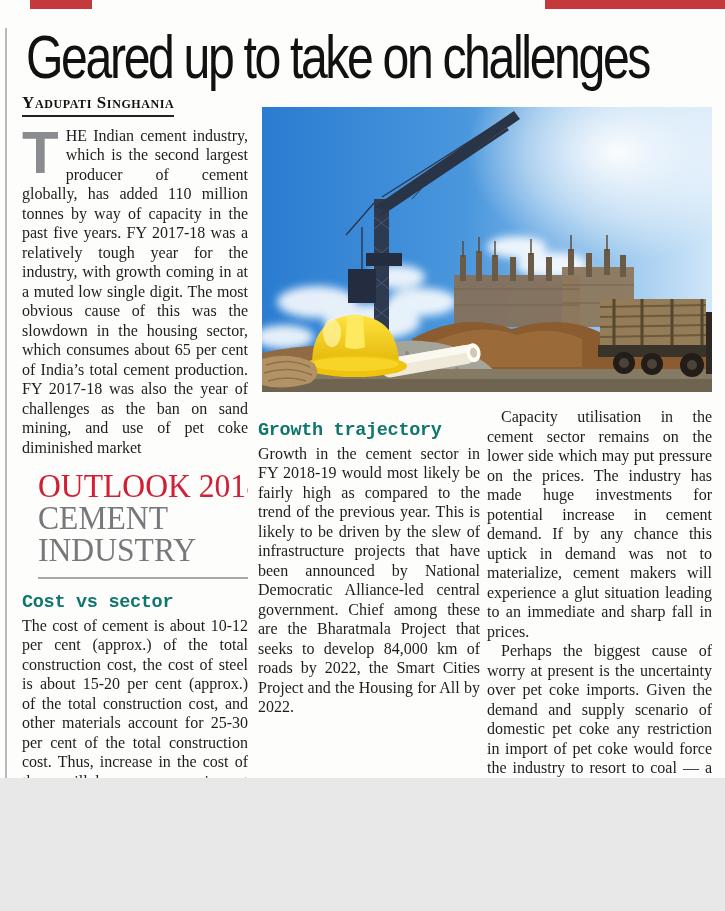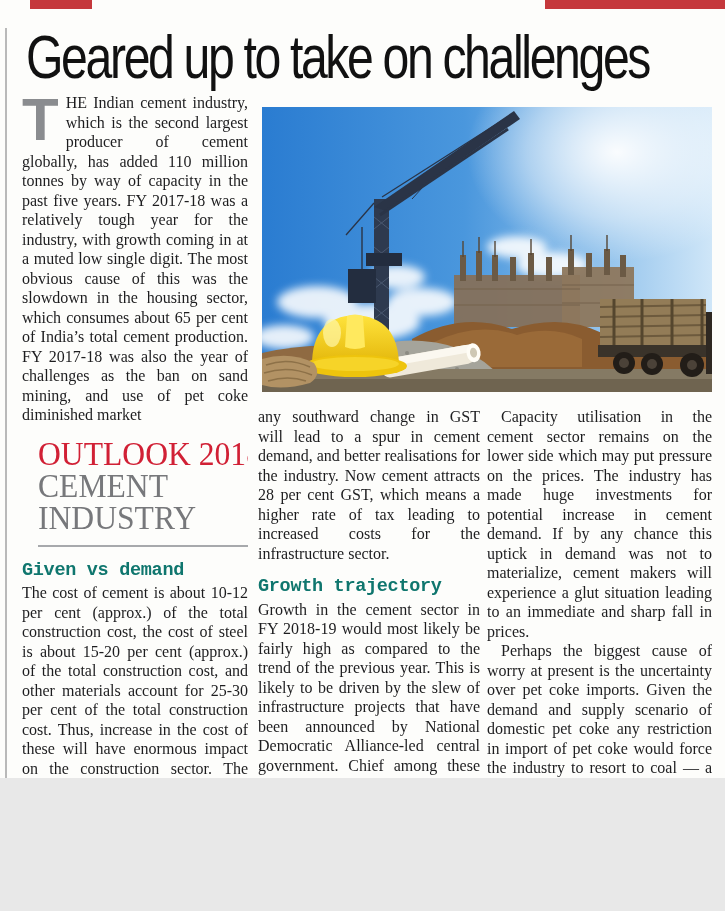--- a/index.html
+++ b/index.html
@@ -64,30 +64,31 @@
 <div class="page">
 
   <div class="redbar tl"></div>
   <div class="redbar tr"></div>
   <div class="redbar br"></div>
   <div class="left-rule"></div>
 
   <div class="headline">Geared up to take on challenges</div>
 
   <div class="col col1">
+    <span class="byline">Yadupati Singhania</span>
     <p><span class="dropcap">T</span><span>HE Indian cement industry, which is the second largest producer of cement globally, has added 110 million tonnes by way of capacity in the past five years. FY 2017-18 was a relatively tough year for the industry, with growth coming in at a muted low single digit. The most obvious cause of this was the slowdown in the housing sector, which consumes about 65 per cent of India’s total cement production. FY 2017-18 was also the year of challenges as the ban on sand mining, and use of pet coke diminished market</span></p>
 
     <div class="promo">
       <div class="l1">OUTLOOK 2018</div>
       <div class="l2">CEMENT</div>
       <div class="l3">INDUSTRY</div>
       <hr class="promo-rule">
     </div>
 
-    <div class="subhead">Given vs demand</div>
+    <div class="subhead">Cost vs sector</div>
     <p>The cost of cement is about 10-12 per cent (approx.) of the total construction cost, the cost of steel is about 15-20 per cent (approx.) of the total construction cost, and other materials account for 25-30 per cent of the total construction cost. Thus, increase in the cost of these will have enormous impact on the construction sector.  The recent mining restriction, the doubling of prices, along with further hike in input costs is likely to create pressure on cement consumption.</p>
     
   </div>
 
   <div class="photo">
     <svg viewBox="0 0 450 285" preserveAspectRatio="none">
       <defs>
         <linearGradient id="sky" x1="0" y1="0" x2="1" y2="0">
           <stop offset="0" stop-color="#2a7cd1"></stop>
           <stop offset="0.45" stop-color="#4a97dd"></stop>
@@ -240,24 +241,22 @@
         <g stroke="#8d7148" stroke-width="1.5" fill="none">
           <path d="M4,258 Q26,250 48,260"></path>
             <path d="M2,266 Q26,258 50,268"></path>
             <path d="M6,274 Q26,268 44,274"></path>
         </g>
       </g>
     </svg>
   </div>
 
   <div class="col col2">
-    <p>any southward change in GST will lead to a spur in cement demand, and better realisations for the industry. Now cement attracts 28 per cent GST, which means a higher rate of tax leading to increased costs for the infrastructure sector.</p>
     <div class="subhead">Growth trajectory</div>
     <p>Growth in the cement sector in FY 2018-19 would most likely be fairly high as compared to the trend of the previous year. This is likely to be driven by the slew of infrastructure projects that have been announced by National Democratic Alliance-led central government. Chief among these are the Bharatmala Project that seeks to develop 84,000 km of roads by 2022, the Smart Cities Project and the Housing for All by 2022.</p>
-    <div class="subhead">Challenges</div>
 
   </div>
 
   <div class="col col3">
     <p class="indent">Capacity utilisation in the cement sector remains on the lower side which may put pressure on the prices. The industry has made huge investments for potential increase in cement demand. If by any chance this uptick in demand was not to materialize, cement makers will experience a glut situation leading to an immediate and sharp fall in prices.</p>
     <p class="indent">Perhaps the biggest cause of worry at present is the uncertainty over pet coke imports. Given the demand and supply scenario of domestic pet coke any restriction in import of pet coke would force the industry to resort to coal — a more expensive proposition. In the absence of price elasticity and the inability of the market to absorb higher prices of cement, margins are likely to remain under pressure as well.</p>
 
   </div>
 
 </div>

